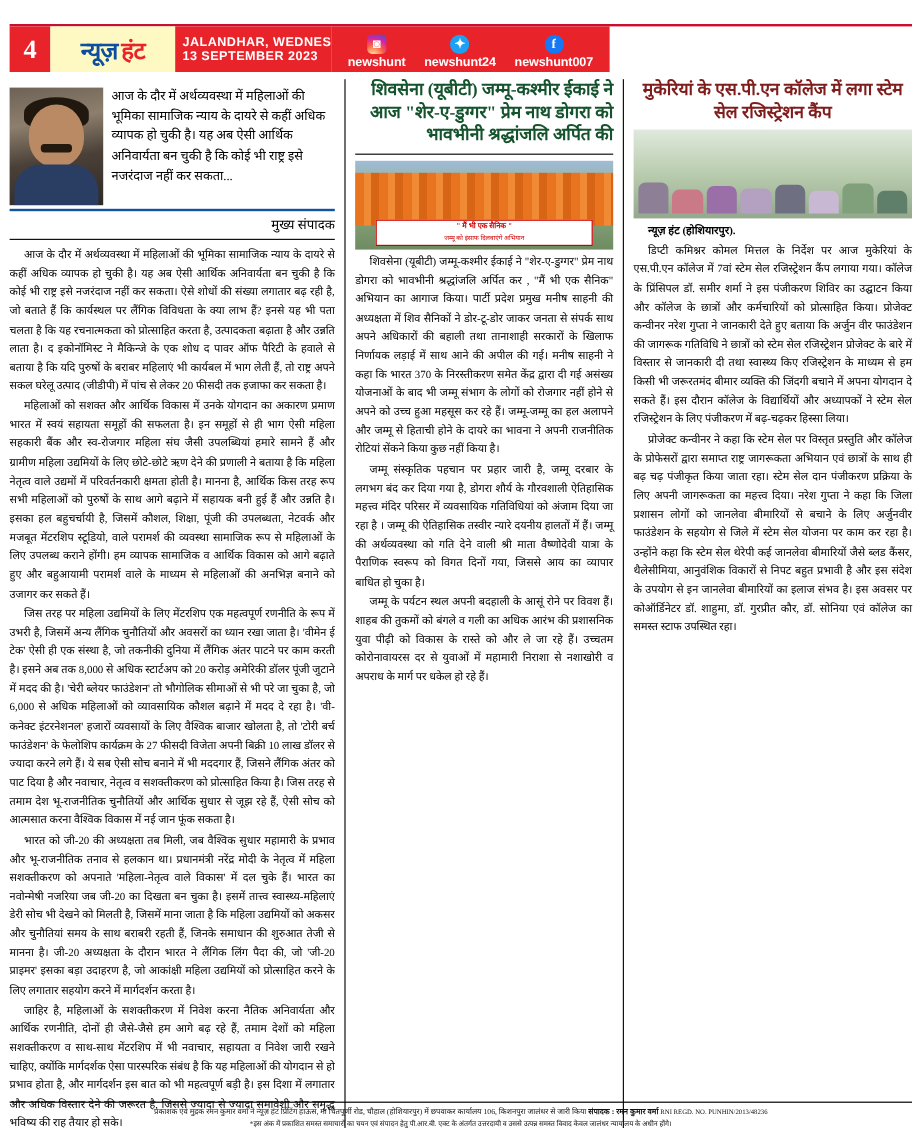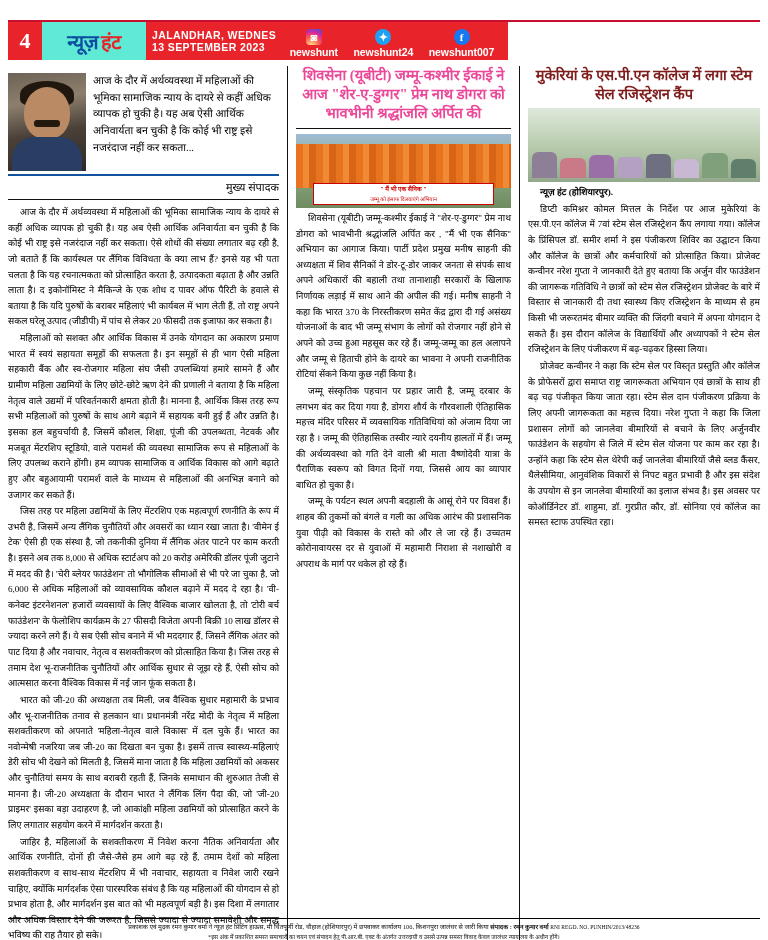--- a/index.html
+++ b/index.html
@@ -23,21 +23,21 @@
     margin-top: 20px;
     border-top: 2px solid #c8102e;
   }
   .pgnum {
     width: 34px; background: #e8232a; color: #fff;
     display: flex; align-items: center; justify-content: center;
     font-size: 22px; font-weight: bold;
     font-family: "Liberation Serif", serif;
   }
   .logo-box {
-    width: 104px; background: #5eead4;
+    width: 104px; background: #fef9c3;
     display: flex; align-items: center; justify-content: center;
     gap: 3px; padding: 0 17px;
   }
   .logo-a { color: #0d4ea0; font-size: 20px; font-weight: bold; font-family: "Liberation Serif", serif; letter-spacing: -.5px; }
   .logo-b { color: #e8232a; font-size: 20px; font-weight: bold; font-family: "Liberation Serif", serif; letter-spacing: -.5px; }
   .dateline-box {
     width: 130px; background: #e8232a; color: #fff;
     display: flex; flex-direction: column; justify-content: center;
     padding: 0 6px; line-height: 1.15;
   }
@@ -73,21 +73,21 @@
   .col-right { flex: 1; padding-left: 8px; }
 
   .hl-ed {
     font-family: "Liberation Serif", serif;
     font-size: 20.5px; font-weight: bold; line-height: 1.22;
     text-align: center; color: #000; letter-spacing: -.2px;
   }
   .hl-mid {
     font-family: "Liberation Serif", serif;
     font-size: 14.6px; font-weight: bold; line-height: 1.3;
-    text-align: center; color: #ec4899;
+    text-align: right; color: #14532d;
   }
   .hl-right {
     font-family: "Liberation Serif", serif;
     font-size: 14.6px; font-weight: bold; line-height: 1.3;
     text-align: center; color: #7f1d1d;
   }
 
   
   .ed-block { display: flex; gap: 7px; margin-top: 7px; }
   .ed-photo {

